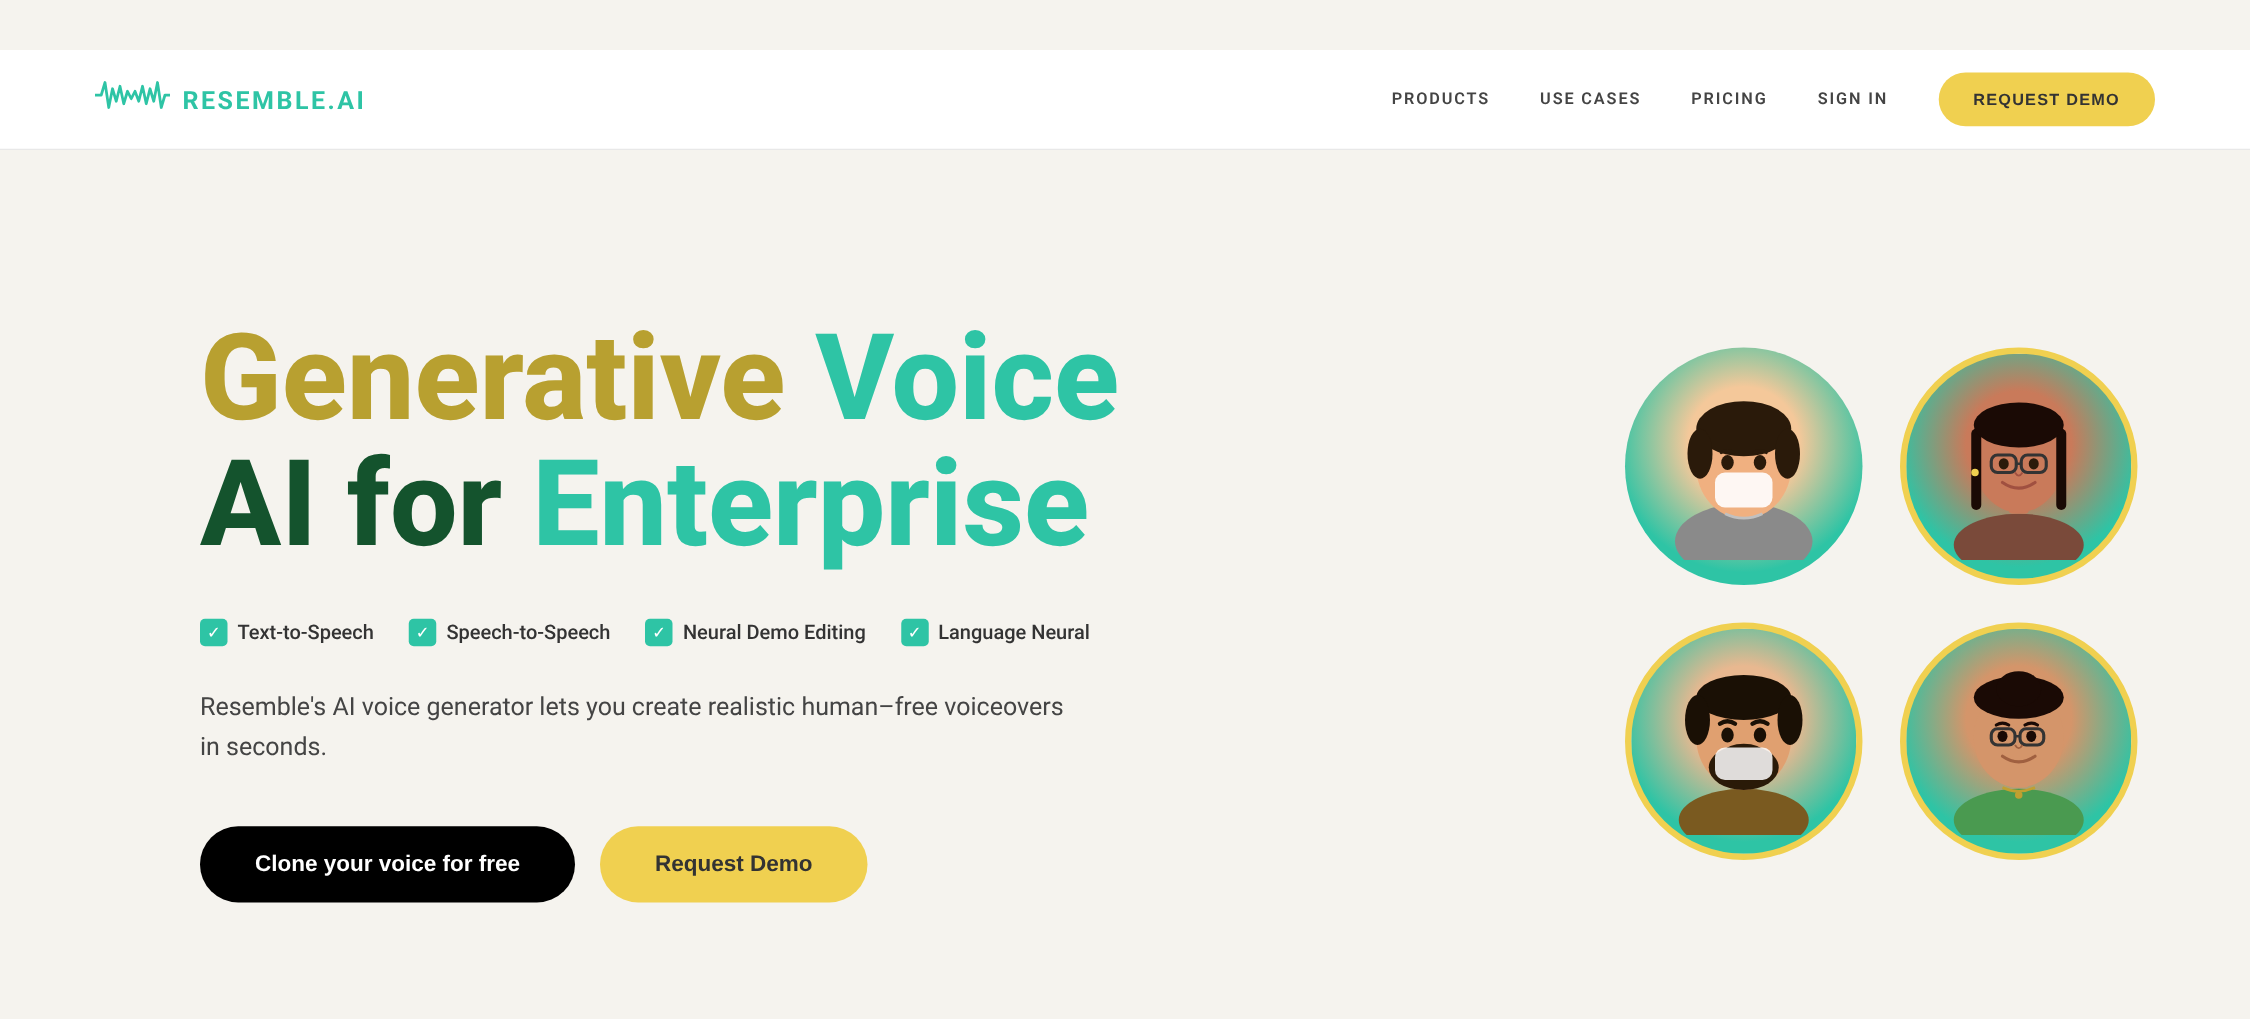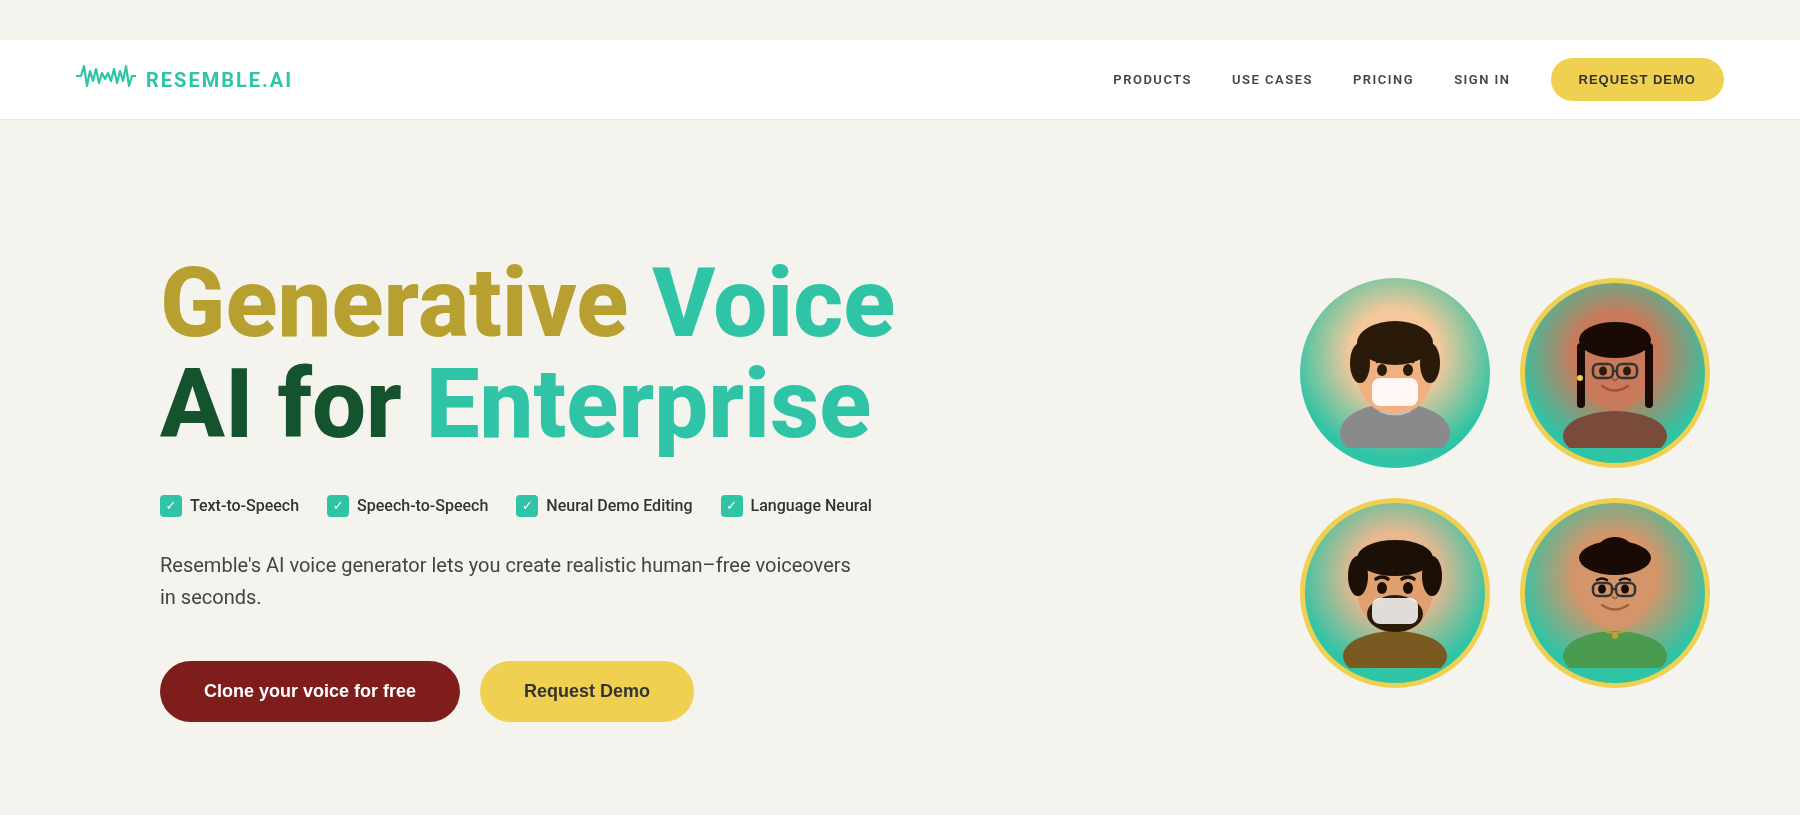--- a/index.html
+++ b/index.html
@@ -137,21 +137,21 @@
       max-width: 700px;
     }
 
     .cta-row {
       display: flex;
       gap: 20px;
       align-items: center;
     }
 
     .btn-clone {
-      background: #7f1d1d;
+      background: #000000;
       color: white;
       border: none;
       border-radius: 40px;
       padding: 20px 44px;
       font-size: 18px;
       font-weight: 600;
       cursor: pointer;
     }
 
     .btn-demo {

